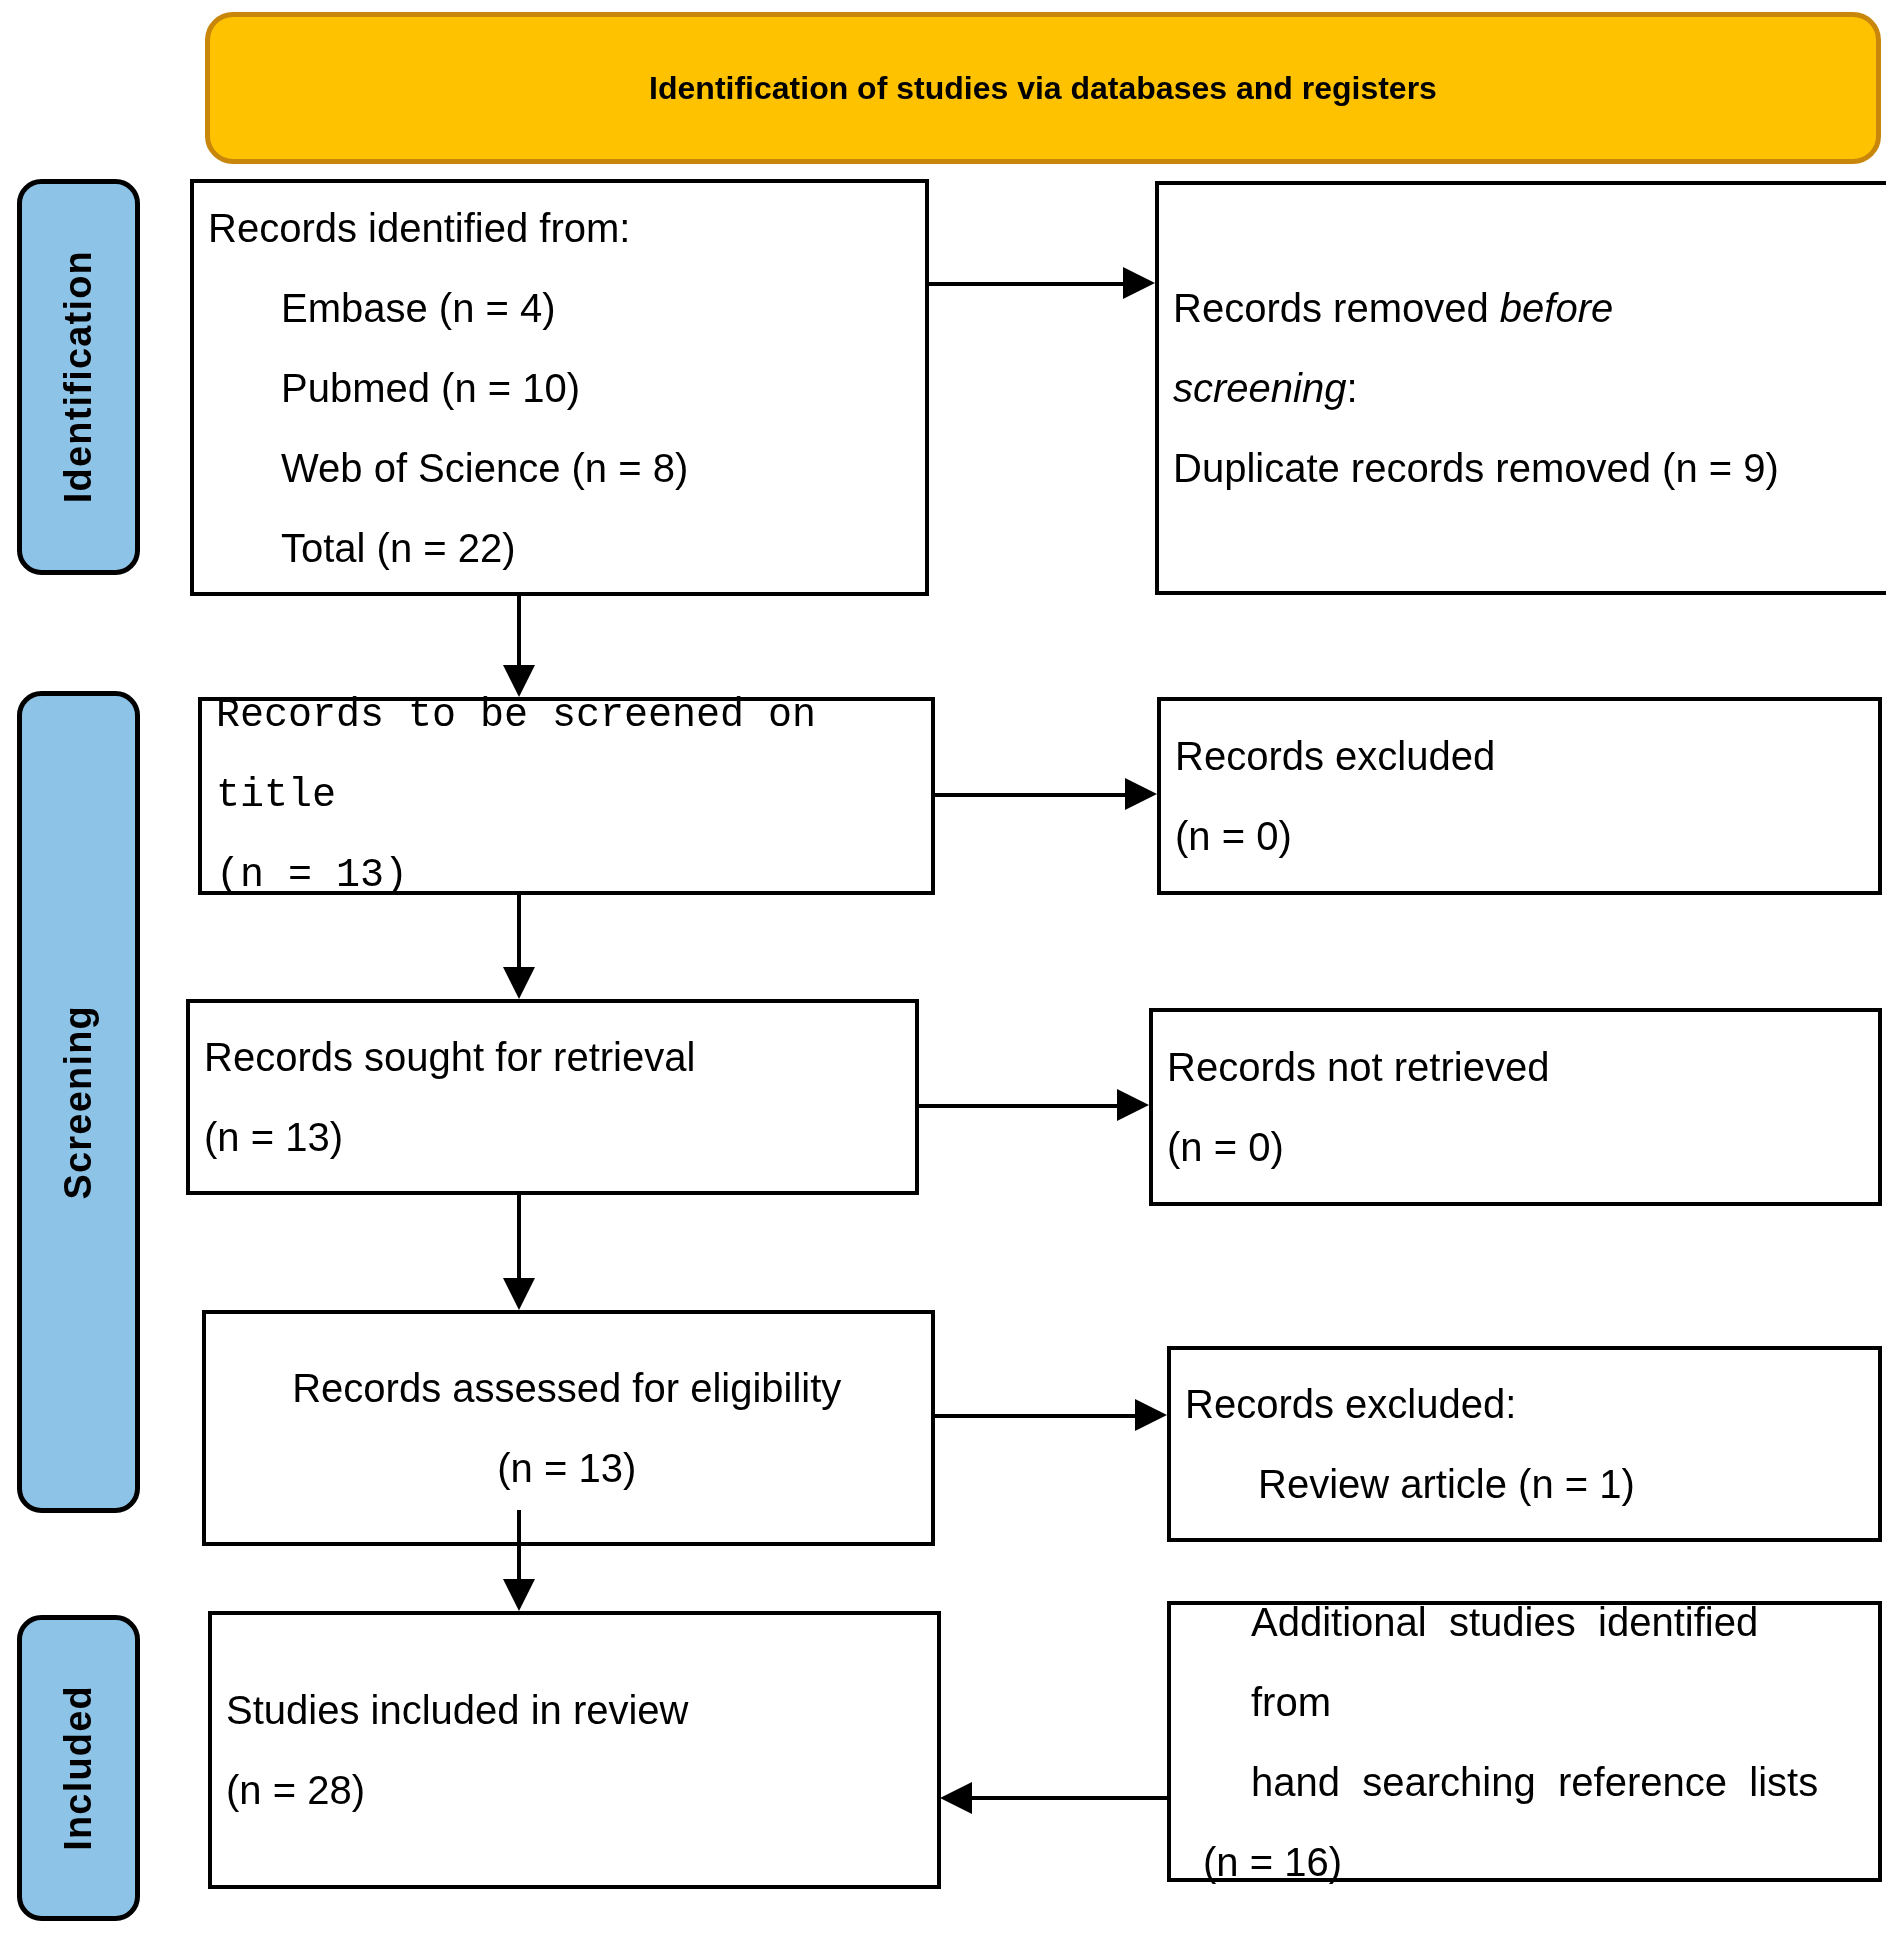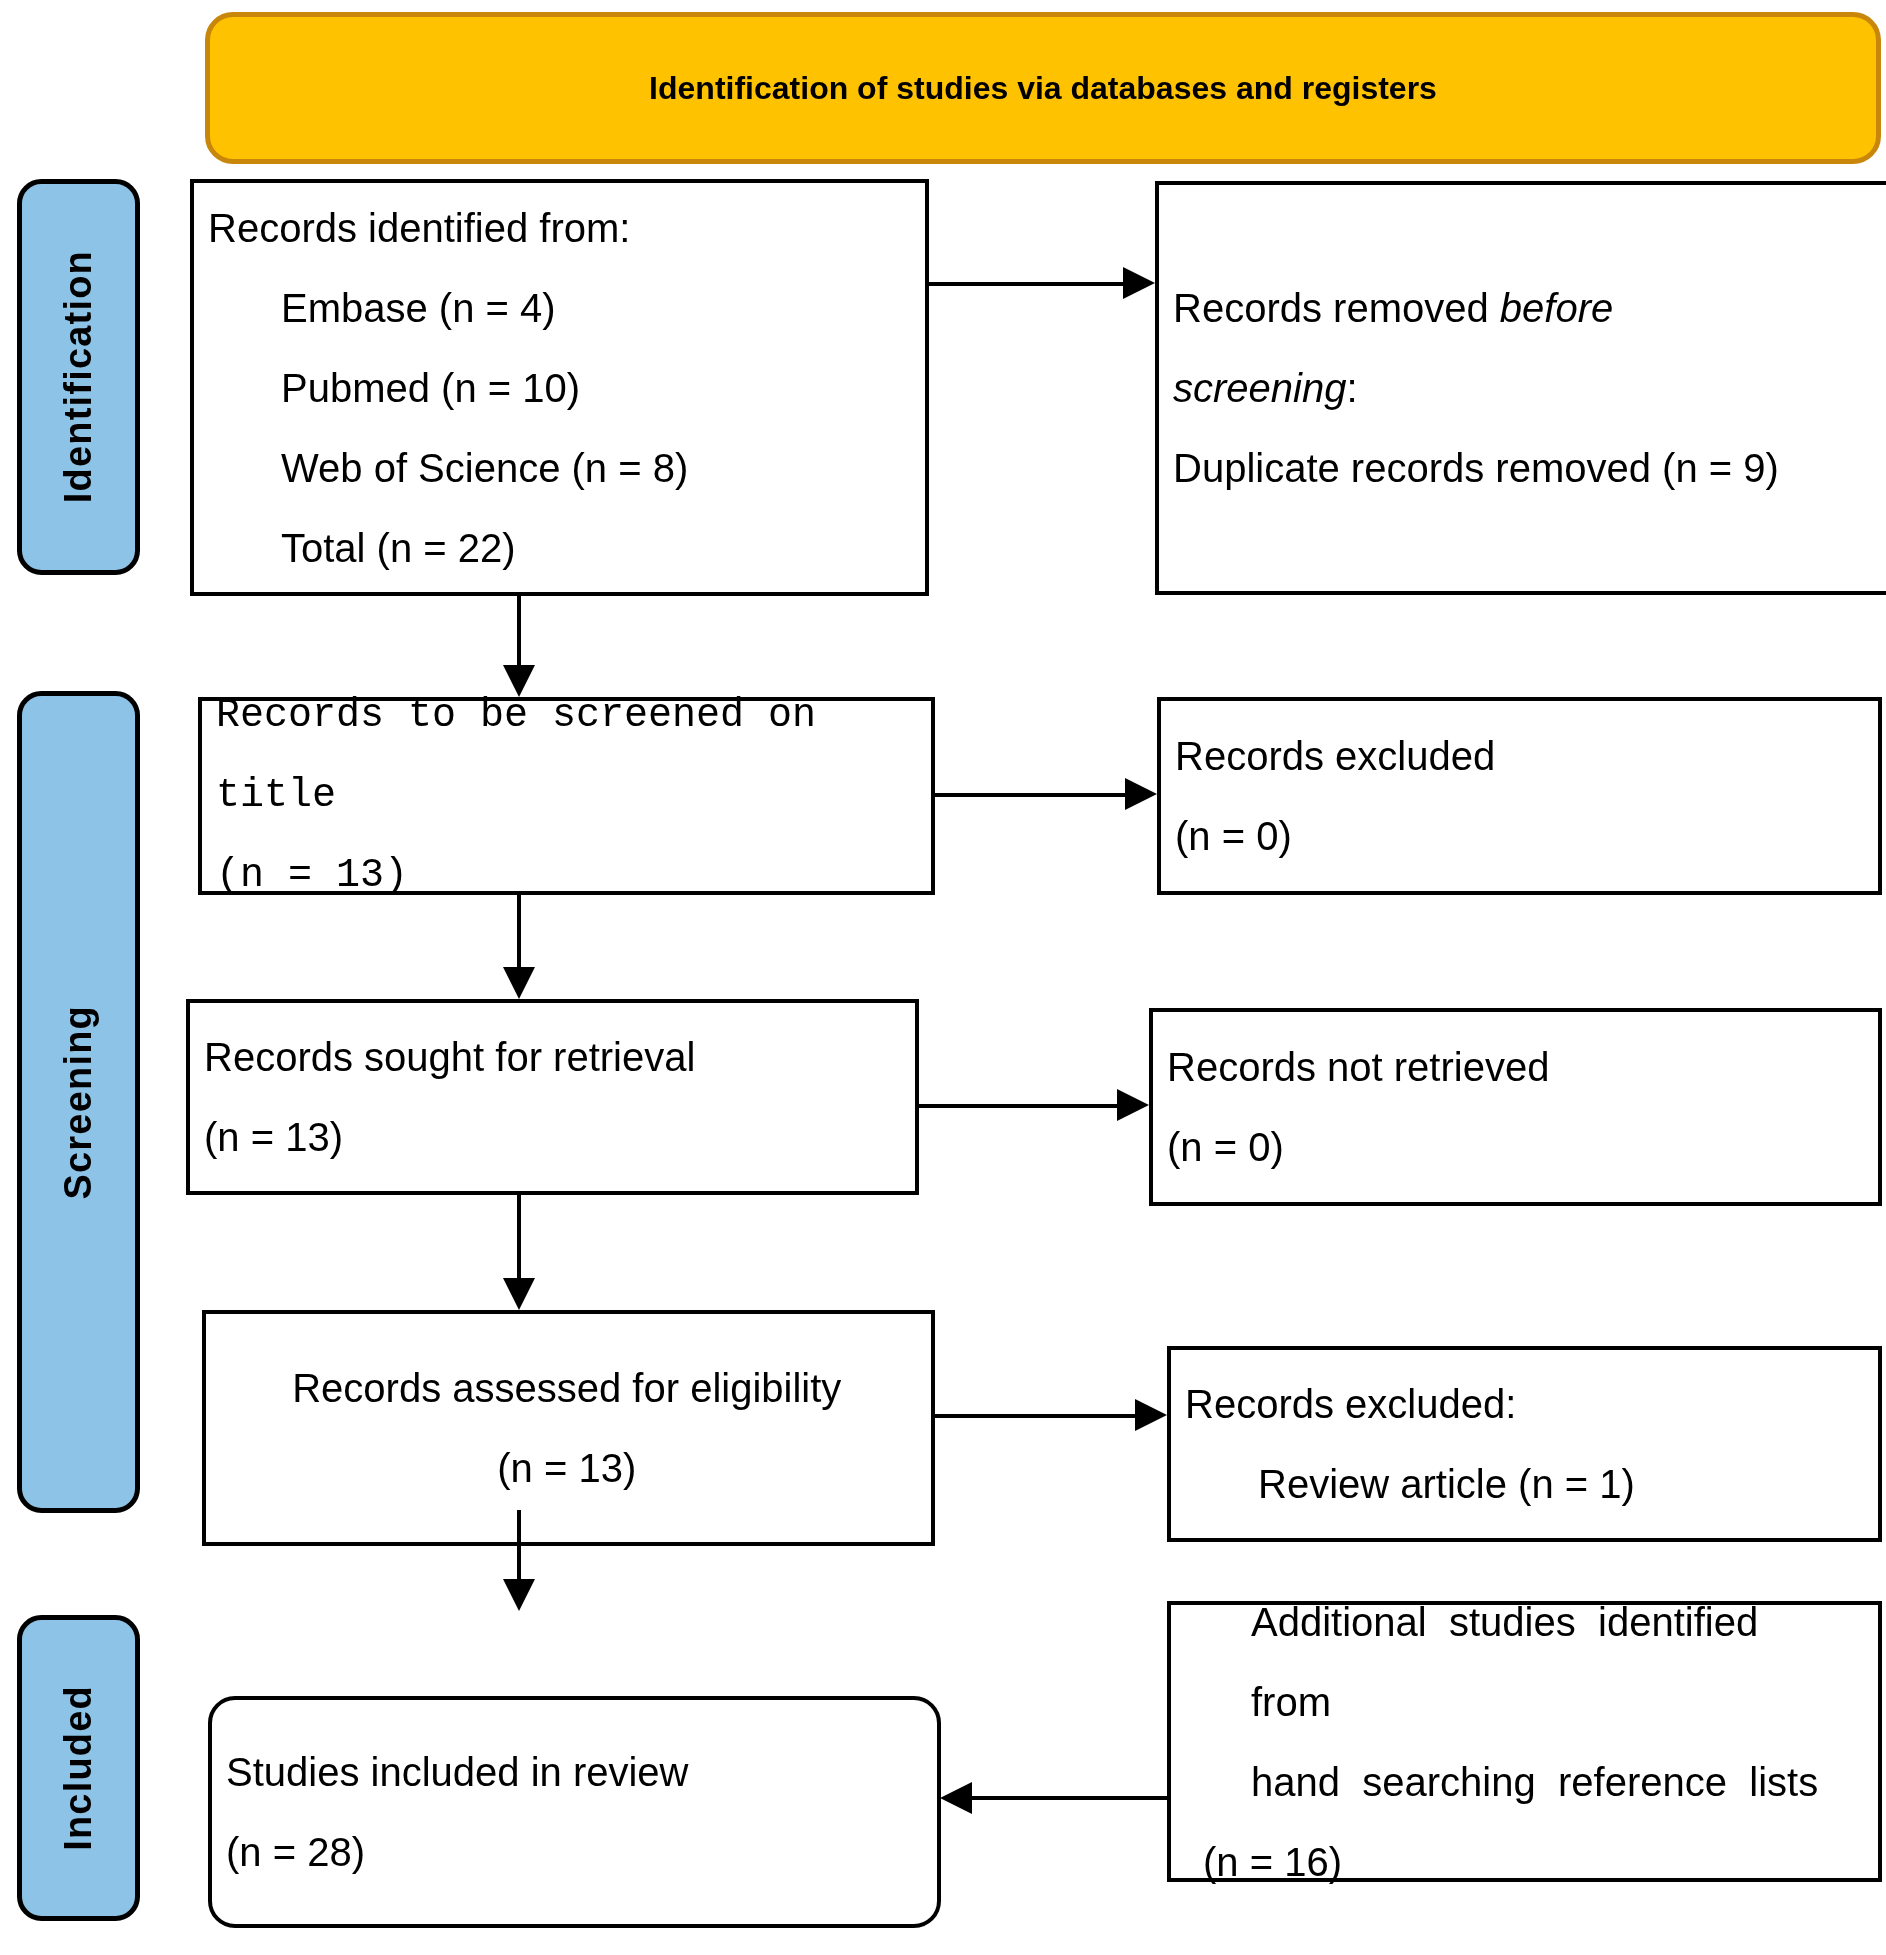--- a/index.html
+++ b/index.html
@@ -51,21 +51,21 @@
   .italic{font-style:italic;}
   .spread{word-spacing:0.28em;margin-left:48px;}
   .b-identified{left:190px;top:179px;width:739px;height:417px;}
   .b-removed{left:1155px;top:181px;width:863px;height:414px;}
   .b-screened{left:198px;top:697px;width:737px;height:198px;font-family:Liberation Mono, monospace;}
   .b-excluded-title{left:1157px;top:697px;width:725px;height:198px;}
   .b-sought{left:186px;top:999px;width:733px;height:196px;}
   .b-not-retrieved{left:1149px;top:1008px;width:733px;height:198px;}
   .b-assessed{left:202px;top:1310px;width:733px;height:236px;text-align:center;}
   .b-excluded-eligibility{left:1167px;top:1314px;width:715px;height:196px;margin-top:32px;}
-  .b-included{left:208px;top:1696px;width:733px;height:232px;border-radius:27px;}
+  .b-included{left:208px;top:1611px;width:733px;height:278px;}
   .b-additional{left:1167px;top:1601px;width:715px;height:281px;padding-left:32px;padding-right:23px;}
   
   .hline{position:absolute;height:3.5px;background:#000;}
   .vline{position:absolute;width:3.5px;background:#000;}
   .head-right{position:absolute;width:0;height:0;
     border-top:16.3px solid transparent;border-bottom:16.3px solid transparent;
     border-left:32px solid #000;}
   .head-left{position:absolute;width:0;height:0;
     border-top:16.3px solid transparent;border-bottom:16.3px solid transparent;
     border-right:32px solid #000;}

